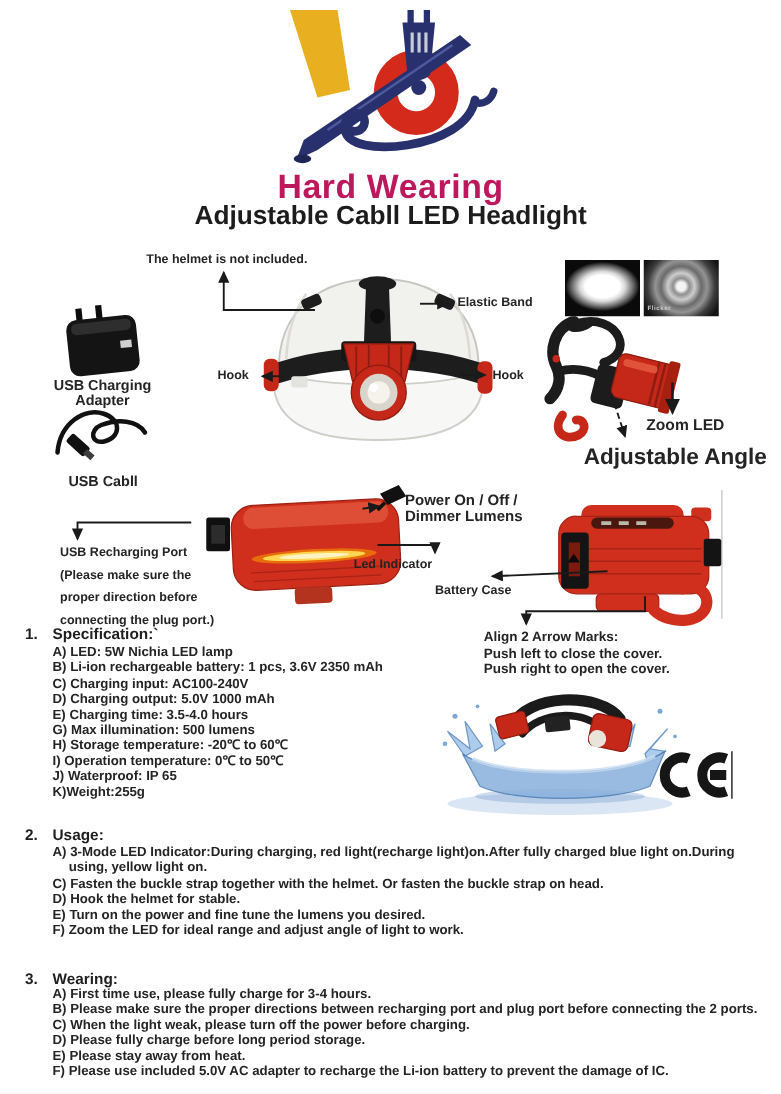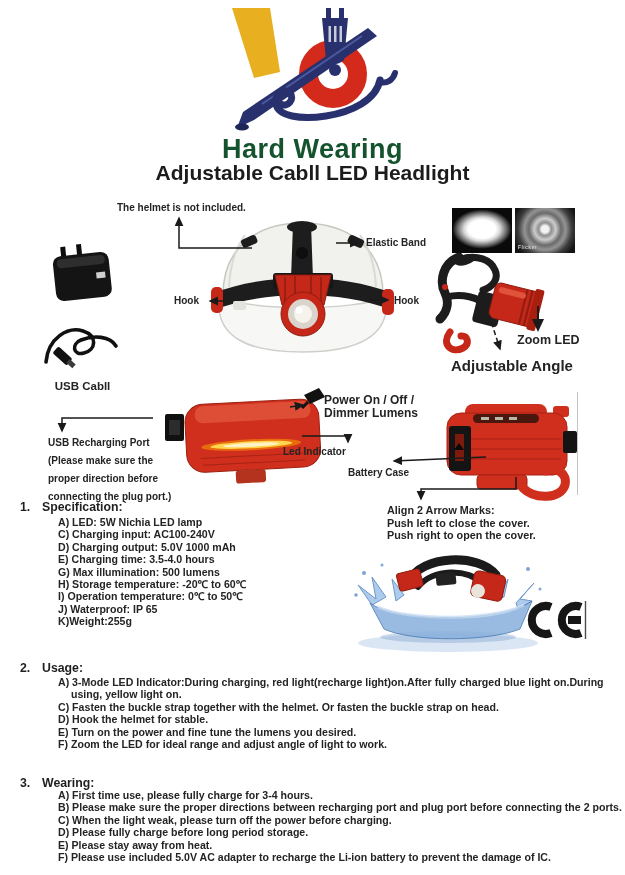--- a/index.html
+++ b/index.html
@@ -5,32 +5,32 @@
   * { margin:0; padding:0; box-sizing:border-box; }
   html,body { background:#e8e8e8; }
   .page {
     position:relative; width:625px; height:875px; background:#ffffff;
     margin:0 auto; overflow:hidden;
     font-family:"Liberation Sans", sans-serif; color:#1f1f1f;
   }
   .abs { position:absolute; }
   .label { font-weight:700; font-size:10px; color:#242424; line-height:13px; z-index:6; }
   .caption { font-weight:700; font-size:11.5px; color:#242424; text-align:center; z-index:6; }
-  .title1 { left:0; right:0; top:134px; text-align:center; font-size:27px; font-weight:800; letter-spacing:0.5px; color:#14532d; }
+  .title1 { left:0; right:0; top:134px; text-align:center; font-size:27px; font-weight:800; letter-spacing:0.5px; color:#be185d; }
   .title2 { left:0; right:0; top:161px; text-align:center; font-size:21px; font-weight:800; color:#1c1c1c; }
   .beam { width:60px; height:45px; z-index:2; }
   .beam-flood { background:radial-gradient(ellipse 52% 46% at 50% 47%, #ffffff 0 44%, #d8d8d8 58%, #6d6d6d 78%, #0a0a0a 95%); }
   .beam-ring {
     position:relative;
     background:radial-gradient(circle at 50% 47%, #f4f4f4 0 9%, #8f8f8f 17%, #cccccc 28%, #6b6b6b 42%, #939393 54%, #3d3d3d 70%, #141414 88%);
   }
   .flicker { position:absolute; left:3px; bottom:3px; font-size:5px; color:#cfcfcf; letter-spacing:0.4px; font-weight:700; }
   .sec-num { font-weight:700; font-size:12.3px; }
   .sec-head { font-weight:700; font-size:12.3px; }
-  .sec-items { font-weight:600; font-size:10.6px; line-height:12.4px; color:#242424;margin-left:16px; }
+  .sec-items { font-weight:600; font-size:10.6px; line-height:12.4px; color:#242424; }
   .sec-item { padding-left:13px; text-indent:-13px; }
   .vline { width:1px; background:#c4c4c4; z-index:1; }
   svg { display:block; }
   .illus { z-index:2; }
   #arrows { z-index:5; pointer-events:none; }
 </style>
 </head>
 <body>
 
 <div class="page">
@@ -87,20 +87,21 @@
 
   <svg class="abs illus" style="left:45px; top:243px;" width="75" height="60" viewBox="0 0 75 60">
     <g transform="rotate(-6 37 30)">
       <rect x="18" y="2" width="5" height="13" fill="#0d0d0d"></rect>
       <rect x="34" y="1" width="5" height="13" fill="#0d0d0d"></rect>
       <rect x="9" y="11" width="56" height="45" rx="8" fill="#141414"></rect>
       <rect x="13" y="14" width="48" height="9" rx="4" fill="#2e2e2e"></rect>
       <rect x="51" y="31" width="9" height="6" fill="#cfcfcf"></rect>
     </g>
   </svg>
+  <div class="abs caption" style="left:22px; top:303px; width:120px;">USB Charging Adapter</div>
 
   <svg class="abs illus" style="left:38px; top:322px;" width="85" height="48" viewBox="0 0 85 48">
     <path d="M8,40 C 10,16 30,4 45,9 C 60,14 58,28 46,31 C 35,34 33,22 43,18 C 56,13 72,14 78,24" fill="none" stroke="#111111" stroke-width="3.6" stroke-linecap="round"></path>
     <g transform="rotate(42 26 36)">
       <rect x="14" y="31" width="19" height="9" rx="2" fill="#111111"></rect>
       <rect x="31" y="33" width="8" height="5" fill="#3c3c3c"></rect>
     </g>
   </svg>
   <div class="abs caption" style="left:45px; top:380px; width:75px;">USB Cabll</div>
 
@@ -217,21 +218,21 @@
       <path d="M486,457 L394,461" marker-end="url(#ah)"></path>
       <path d="M516,477 L516,489 L421,489 L421,499" marker-end="url(#ah)"></path>
     </g>
   </svg>
 
   <div class="abs label" style="left:117px; top:201px;">The helmet is not included.</div>
   <div class="abs label" style="left:366px; top:236px;">Elastic Band</div>
   <div class="abs label" style="left:174px; top:294px;">Hook</div>
   <div class="abs label" style="left:394px; top:294px;">Hook</div>
   <div class="abs label" style="left:517px; top:334px; font-size:12.5px;">Zoom LED</div>
-  <div class="abs label" style="left:451px; top:359px; font-size:15px;">Adjustable Angle</div>
+  <div class="abs label" style="left:467px; top:359px; font-size:18px;">Adjustable Angle</div>
 
   <div class="abs label" style="left:308px; top:394px; font-size:12px; line-height:13px;padding-left:16px;">
     <div>Power On / Off /</div>
     <div>Dimmer Lumens</div>
   </div>
 
   <div class="abs label" style="left:48px; top:434px; line-height:18px;">
     <div>USB Recharging Port</div>
     <div>(Please make sure the</div>
     <div>proper direction before</div>
@@ -244,20 +245,21 @@
   <div class="abs label" style="left:387px; top:504px; font-size:10.8px; line-height:12.5px;">
     <div>Align 2 Arrow Marks:</div>
     <div>Push left to close the cover.</div>
     <div>Push right to open the cover.</div>
   </div>
 
   <div class="abs sec-num" style="left:20px; top:500px;">1.</div>
   <div class="abs sec-head" style="left:42px; top:500px;">Specification:`</div>
   <div class="abs sec-items" style="left:42px; top:516px; width:310px;">
     <div class="sec-item">A) LED: 5W Nichia LED lamp</div>
+    <div class="sec-item">B)  Li-ion rechargeable battery: 1 pcs, 3.6V 2350 mAh</div>
     <div class="sec-item">C) Charging input: AC100-240V</div>
     <div class="sec-item">D) Charging output: 5.0V 1000 mAh</div>
     <div class="sec-item">E) Charging time: 3.5-4.0 hours</div>
     <div class="sec-item">G) Max illumination: 500 lumens</div>
     <div class="sec-item">H) Storage temperature: -20℃ to 60℃</div>
     <div class="sec-item">I) Operation temperature: 0℃ to 50℃</div>
     <div class="sec-item">J) Waterproof: IP 65</div>
     <div class="sec-item">K)Weight:255g</div>
   </div>
 

